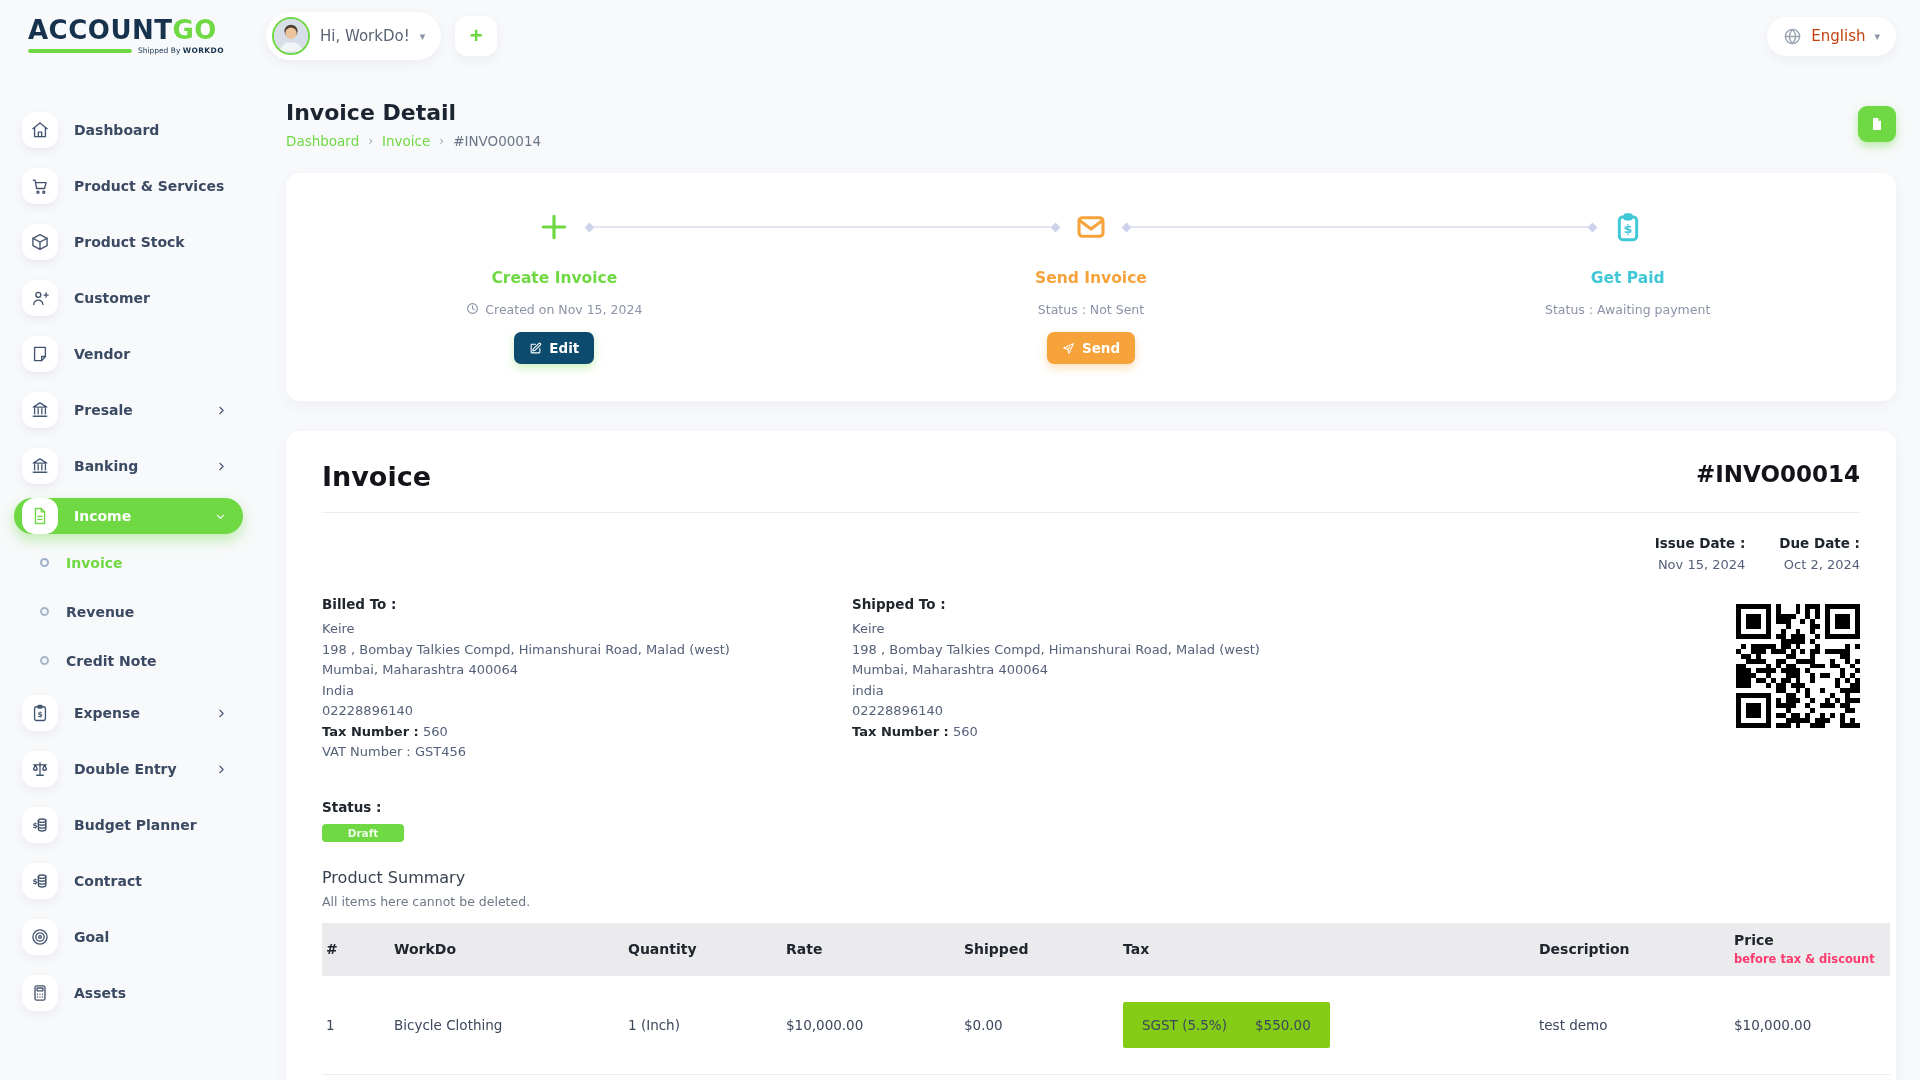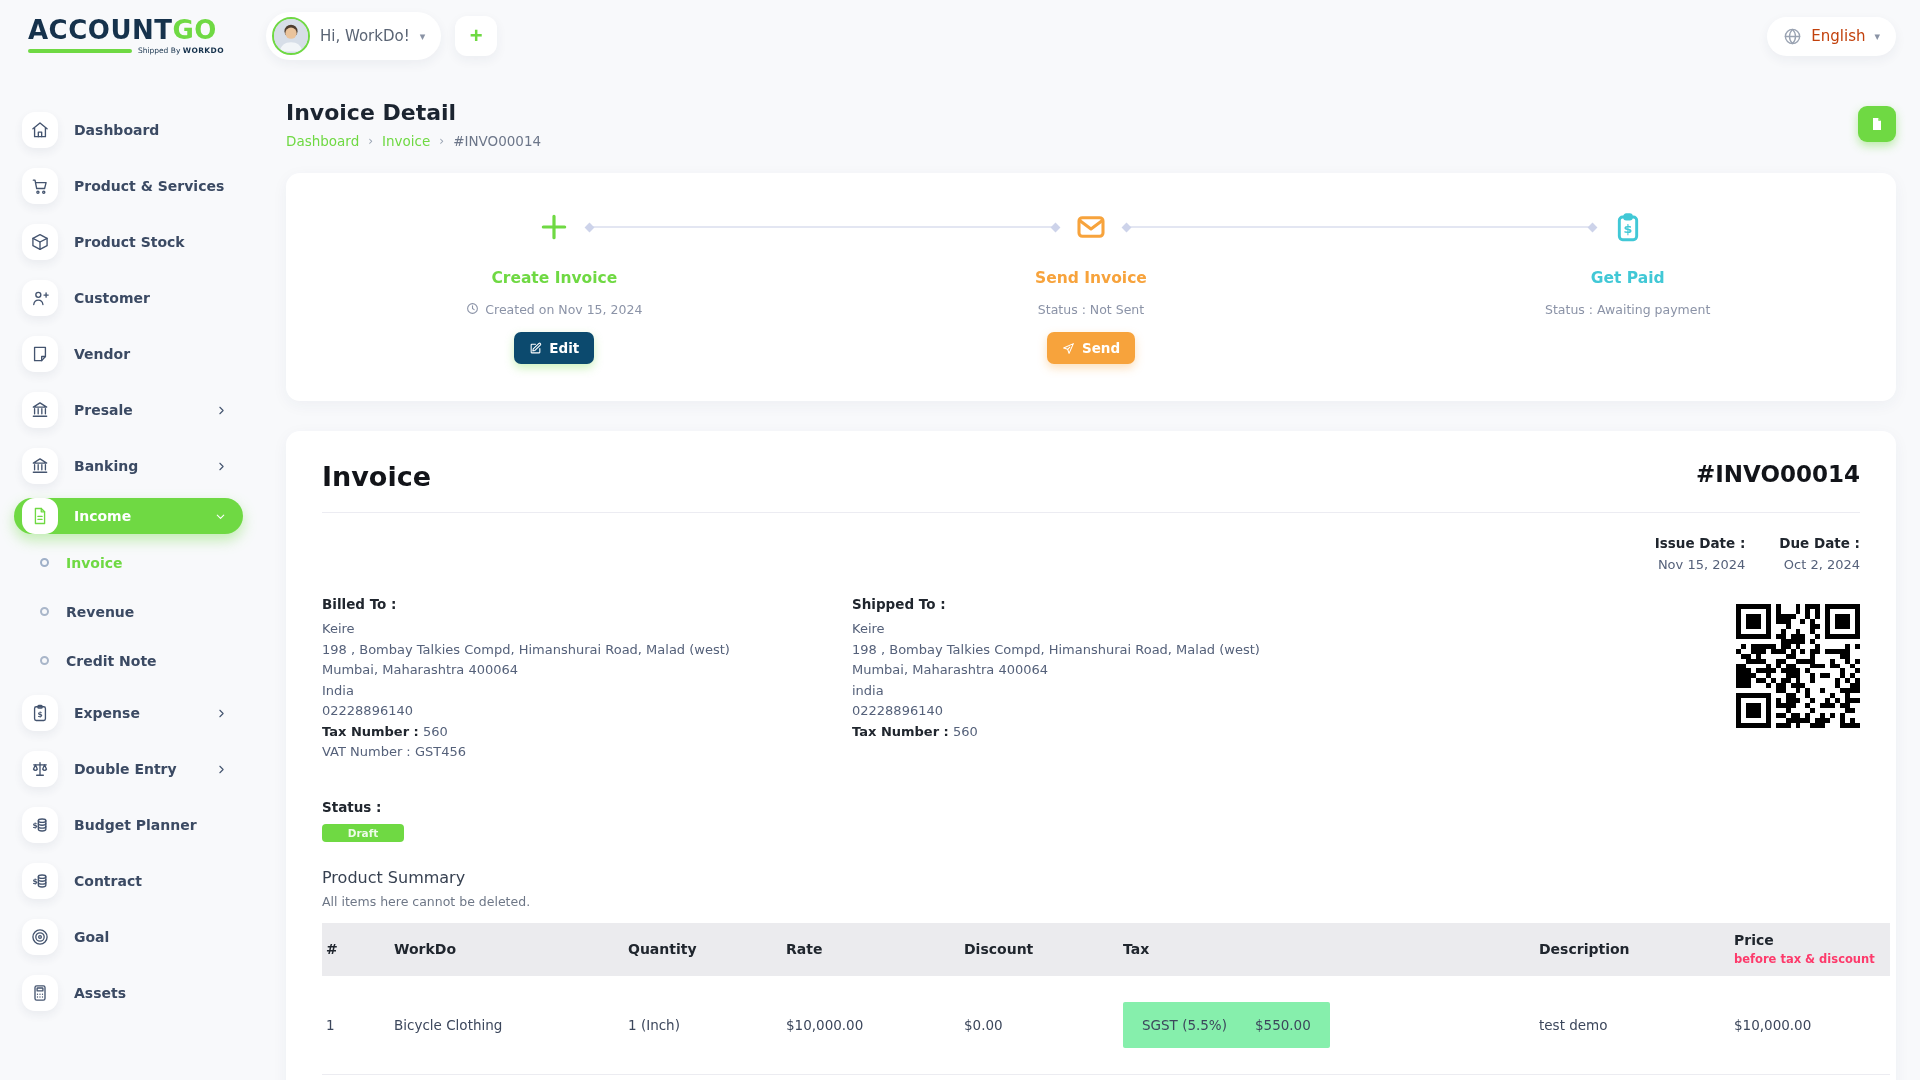--- a/index.html
+++ b/index.html
@@ -103,21 +103,21 @@
   .status-badge { display:inline-block; margin-top:9px; background:#6fd943; color:rgba(255,255,255,.88);
     font-size:10.5px; font-weight:600; padding:3px 0; width:82px; text-align:center; border-radius:4px; }
   .ps-title { margin-top:26px; font-size:16px; font-weight:400; color:#374151; }
   .ps-sub { margin-top:7px; font-size:12.5px; color:#6e7787; }
   
   table { width:100%; border-collapse:collapse; margin-top:14px; table-layout:fixed; }
   thead th { background:#ebebee; height:53px; text-align:left; font-size:14px; font-weight:700; color:#20262e;
     padding:0 4px; vertical-align:middle; }
   .price-note { display:block; margin-top:4px; font-size:11.5px; font-weight:700; color:#fd3a6b; }
   tbody td { padding:26px 4px; font-size:13.5px; color:#3c475c; vertical-align:middle; }
-  .tax-box { display:inline-flex; gap:28px; align-items:center; background:#86efac; padding:15px 19px; border-radius:2px; }
+  .tax-box { display:inline-flex; gap:28px; align-items:center; background:#84cc16; padding:15px 19px; border-radius:2px; }
   tfoot td { padding:18px 4px 24px 4px; font-size:13.5px; font-weight:700; color:#20262e; border-top:1px solid #ececf1; }
   
   svg.icn { fill:none; stroke-linecap:round; stroke-linejoin:round; }
 </style>
 </head>
 <body>
 
 <div class="topbar">
   <div class="logo-wrap">
     <div class="logo-text"><span class="dark">ACCOUNT</span><span class="green">GO</span></div>
@@ -732,21 +732,21 @@
             <col style="width:416px">
             <col style="width:195px">
             <col style="width:160px">
         </colgroup>
         <thead>
           <tr>
             <th>#</th>
             <th>WorkDo</th>
             <th>Quantity</th>
             <th>Rate</th>
-            <th>Discount</th>
+            <th>Shipped</th>
             <th>Tax</th>
             <th>Description</th>
             <th>
               <span>Price</span>
               <span class="price-note">before tax &amp; discount</span>
             </th>
           </tr>
         </thead>
         <tbody>
           <tr>

